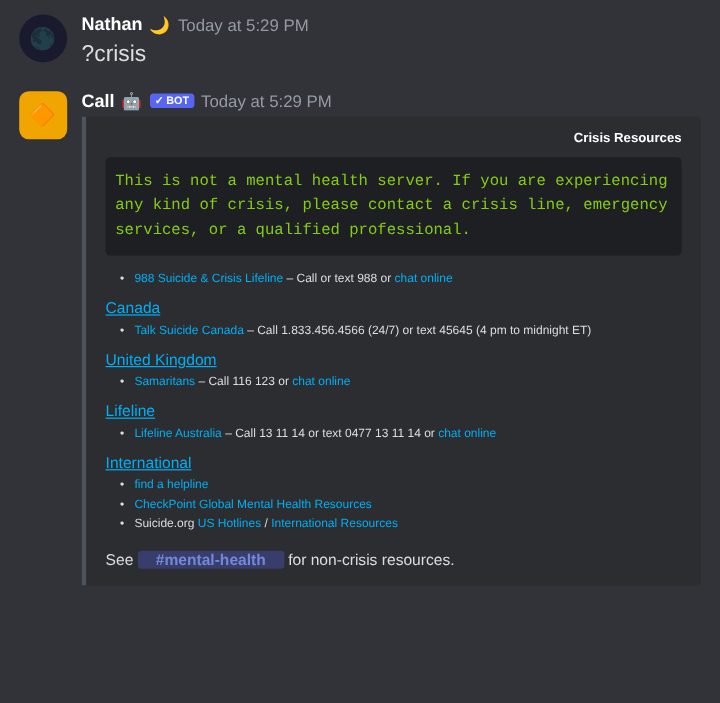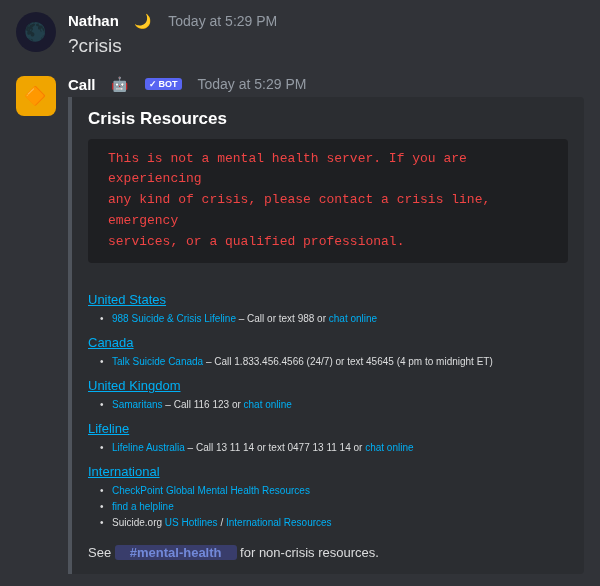--- a/index.html
+++ b/index.html
@@ -34,21 +34,21 @@
     .avatar-budi {
       background: #f0a500;
       border-radius: 8px;
     }
     .message-content {
       flex: 1;
     }
     .message-header {
       display: flex;
       align-items: center;
-      gap: 16px;
+      gap: 6px;
       margin-bottom: 4px;
     }
     .username {
       font-weight: 600;
       font-size: 15px;
       color: #ffffff;
     }
     .bot-badge {
       background: #5865f2;
       color: white;
@@ -71,33 +71,34 @@
     }
     .embed {
       border-left: 4px solid #4f545c;
       background: #2b2d31;
       border-radius: 0 4px 4px 0;
       padding: 12px 16px;
       margin-top: 4px;
       max-width: 520px;
     }
     .embed-title {
-      font-size: 17px;
+      font-size: 11px;
       font-weight: 700;
       color: #ffffff;
       margin-bottom: 10px;
+      text-align: right;
     }
     .embed-warning {
       background: #1e1f22;
       border-radius: 4px;
-      padding: 10px 20px;
-      margin-bottom: 29px;
+      padding: 10px 8px;
+      margin-bottom: 12px;
       font-family: 'Courier New', monospace;
       font-size: 13px;
-      color: #ef4444;
+      color: #84cc16;
       line-height: 1.6;
     }
     .region-header {
       font-size: 13px;
       color: #00aff4;
       text-decoration: underline;
       cursor: pointer;
       margin-bottom: 4px;
       margin-top: 8px;
       display: block;
@@ -168,21 +169,20 @@
         <span>BOT</span>
       </span>
       <span class="timestamp">Today at 5:29 PM</span>
     </div>
 
     <div class="embed">
       <div class="embed-title">Crisis Resources</div>
 
       <div class="embed-warning">This is not a mental health server. If you are experiencing<br>any kind of crisis, please contact a crisis line, emergency<br>services, or a qualified professional.</div>
 
-      <span class="region-header">United States</span>
       <ul class="resource-list">
         <li>
           <a class="link" href="#">988 Suicide &amp; Crisis Lifeline</a><span> – Call or text 988 or </span><a class="link" href="#">chat online</a>
         </li>
       </ul>
 
       <span class="region-header">Canada</span>
       <ul class="resource-list">
         <li>
           <a class="link" href="#">Talk Suicide Canada</a><span> – Call 1.833.456.4566 (24/7) or text 45645 (4 pm to midnight ET)</span>
@@ -199,24 +199,24 @@
       <span class="region-header">Lifeline</span>
       <ul class="resource-list">
         <li>
           <a class="link" href="#">Lifeline Australia</a><span> – Call 13 11 14 or text 0477 13 11 14 or </span><a class="link" href="#">chat online</a>
         </li>
       </ul>
 
       <span class="region-header">International</span>
       <ul class="resource-list">
         <li>
+          <a class="link" href="#">find a helpline</a>
+        </li>
+        <li>
           <a class="link" href="#">CheckPoint Global Mental Health Resources</a>
-        </li>
-        <li>
-          <a class="link" href="#">find a helpline</a>
         </li>
         <li>
           <span>Suicide.org </span><a class="link" href="#">US Hotlines</a><span> / </span><a class="link" href="#">International Resources</a>
         </li>
       </ul>
 
       <div class="see-also">
         <span>See </span><span class="channel-tag">#mental-health</span><span> for non-crisis resources.</span>
       </div>
     </div>

